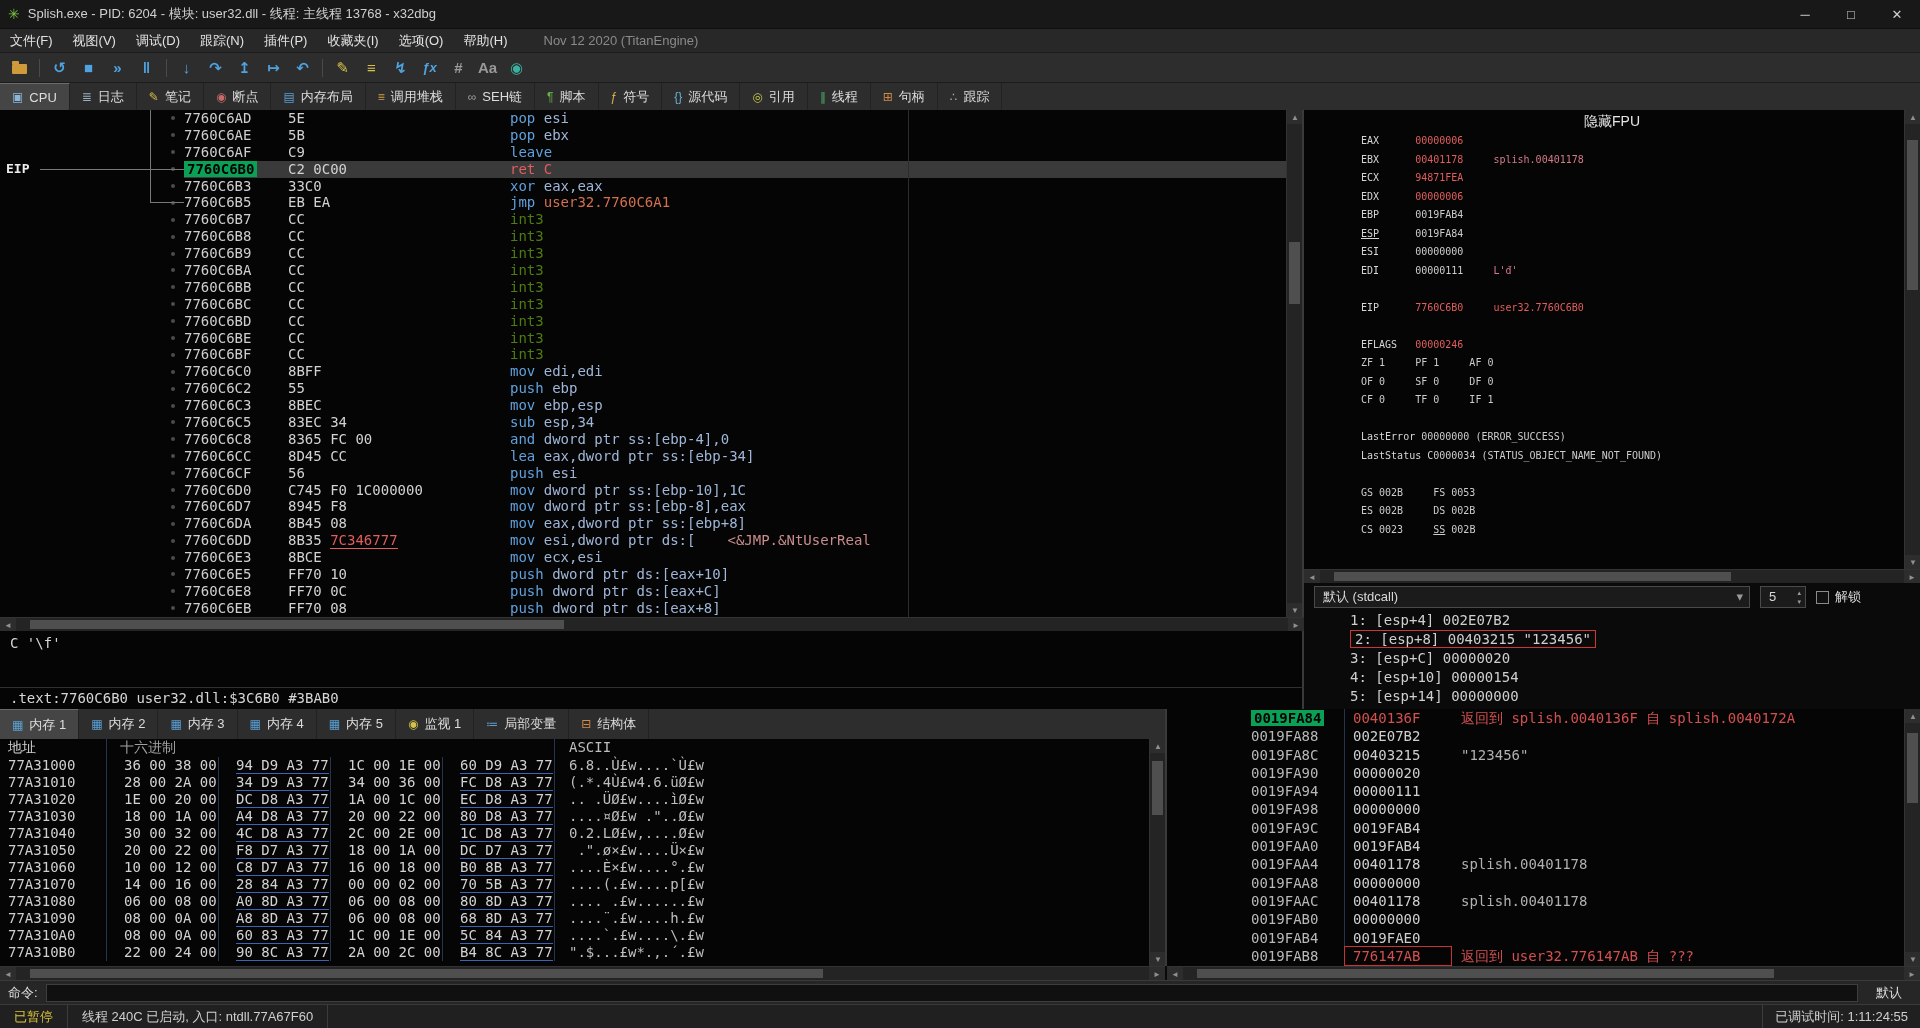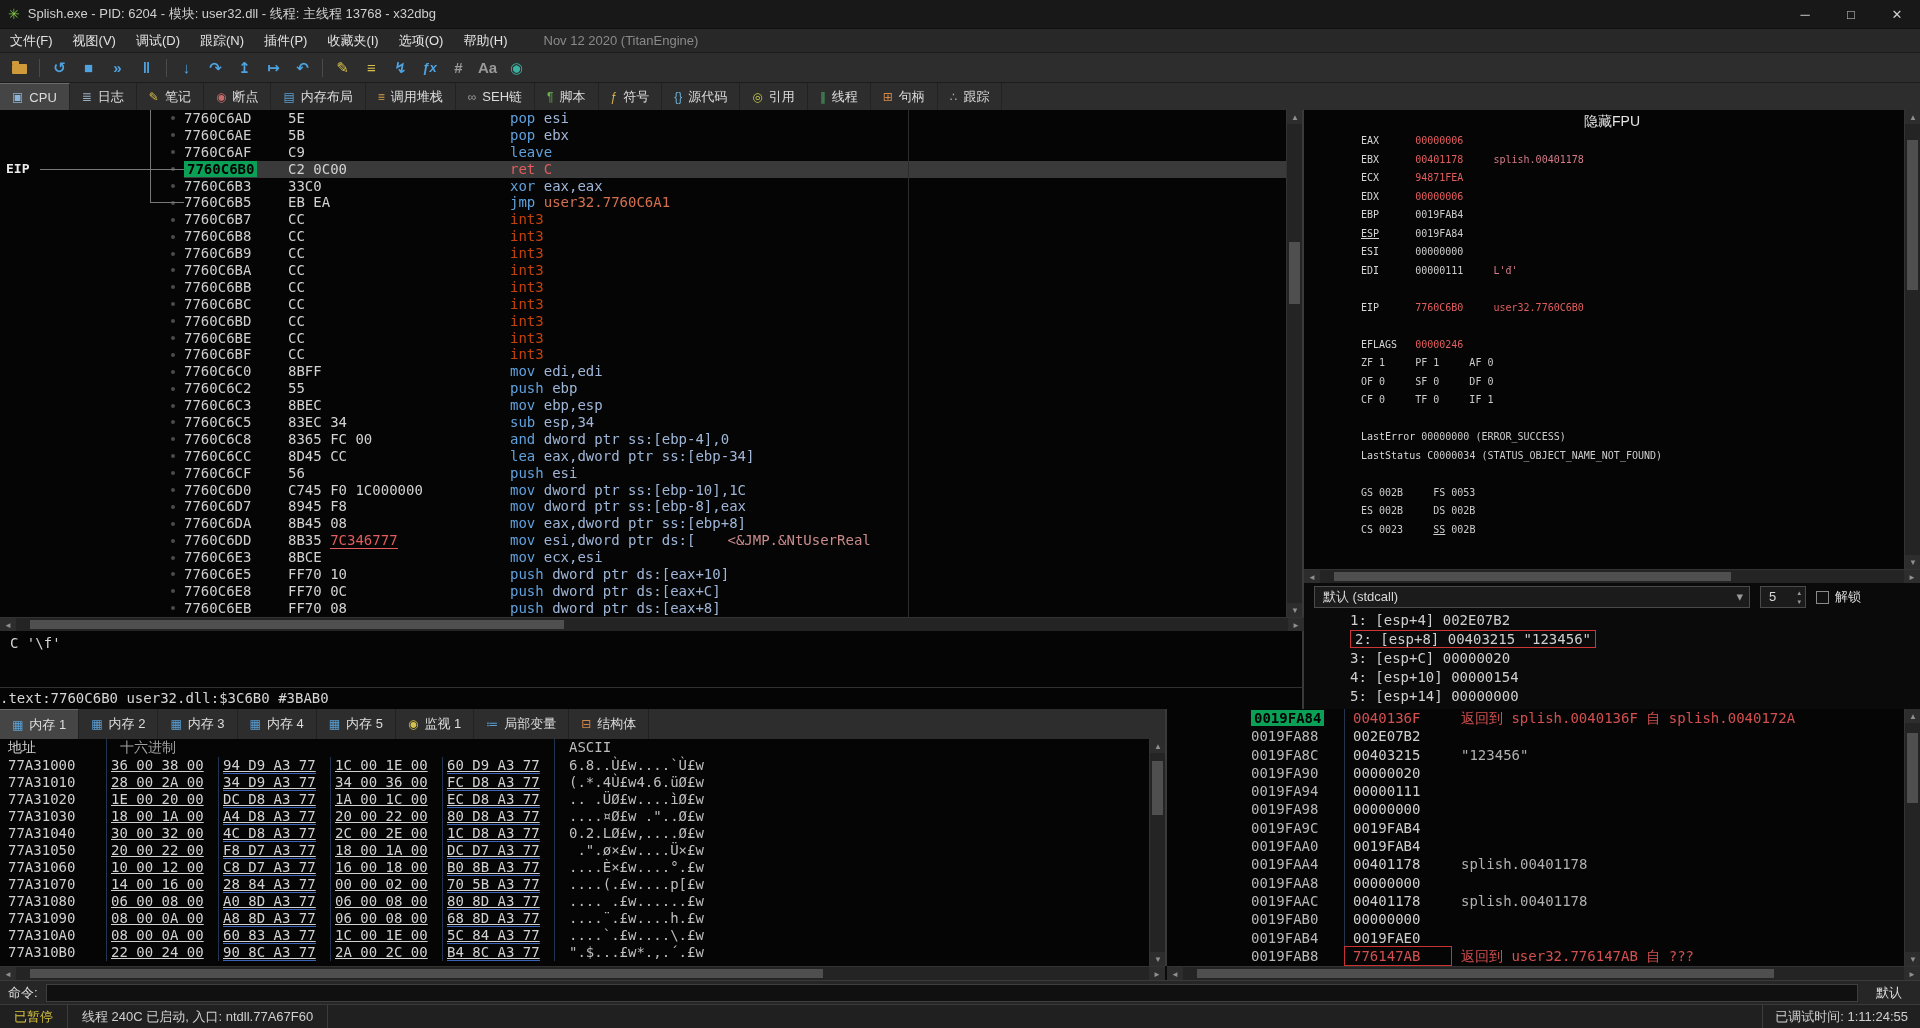--- a/index.html
+++ b/index.html
@@ -53,21 +53,21 @@
   .jline { position:absolute; border-color:#787878; }
   #jline-v { left:150px; top:0; height:93px; border-left:1px solid #787878; }
   #jline-h { left:150px; top:92px; width:34px; border-top:1px solid #787878; }
   #eip-line { left:40px; top:59px; width:144px; border-top:1px solid #787878; }
 
   
   .t-mn   { color:#5fa0dd;margin-top:16px; }
   .t-op   { color:#9fb6d8; }
   .t-ret  { color:#e25d5d; }
   .t-jt   { color:#d4704e; }
-  .t-int3 { color:#c2410c; }
+  .t-int3 { color:#4d7c0f; }
   .t-imp  { color:#c98b8b;margin-left:32px; }
   .t-b    { color:#d2d2d2; }
   .t-bptr { color:#e25d5d; border-bottom:1px solid #e25d5d; }
   .t-plain { color:#cccccc; }
   .t-plain-u { color:#cccccc; text-decoration:underline; }
   .t-rname { color:#d6d6d6; }
   .t-rname-u { color:#d6d6d6; text-decoration:underline; }
   .t-chg { color:#e25d5d; }
   .t-sym { color:#d47b8a; }
 
@@ -75,31 +75,31 @@
   .sbv { position:absolute; right:0; top:0; width:16px; display:flex; flex-direction:column; background:#242424; border-left:1px solid #333; }
   .sbh { position:absolute; display:flex; background:#242424; border-top:1px solid #333; }
   .sb-arrow { flex:none; width:16px; height:14px; font-size:8px; color:#8f8f8f; display:flex; align-items:center; justify-content:center; background:#2d2d2d; }
   .sb-track { flex:1; position:relative; }
   .sb-thumb { position:absolute; left:2px; right:2px; background:#4f4f4f; }
   .sb-trackh { flex:1; position:relative; }
   .sb-thumbh { position:absolute; top:2px; bottom:2px; background:#4f4f4f; }
 
   
   #infobox { left:0; top:521px; width:1304px; height:56px; border-right:2px solid #3a3a3a; padding:4px 10px; font-family:"DejaVu Sans Mono",monospace; font-size:14px; color:#d6d6d6; position:absolute; background:#050505; }
-  #addrline { left:0; top:577px; width:1304px; height:22px; border-top:1px solid #303030; border-right:2px solid #3a3a3a; line-height:21px; font-family:"DejaVu Sans Mono",monospace; font-size:14px; color:#d6d6d6; position:absolute; background:#050505; }
+  #addrline { left:0; top:577px; width:1304px; height:22px; border-top:1px solid #303030; border-right:2px solid #3a3a3a; line-height:21px; padding-left:10px; font-family:"DejaVu Sans Mono",monospace; font-size:14px; color:#d6d6d6; position:absolute; background:#050505; }
 
   
   #bottomtabs { left:0; top:599px; width:1165px; height:30px; background:#2d2d2d; display:flex; position:absolute; }
 
   
   #dump-pane { left:0; top:629px; width:1165px; height:227px; }
   .mrow, #dump-header { display:flex; height:17px; line-height:17px; font-family:"DejaVu Sans Mono",monospace; font-size:14px; white-space:pre; }
   #dump-header { height:18px; color:#a0a0a0; }
   .mad { width:106px; padding-left:8px; flex:none; color:#cfcfcf; }
-  .mg { width:112px; flex:none; padding-left:4px; border-left:1px solid #24344e; color:#d2d2d2;text-decoration:underline; }
+  .mg { width:112px; flex:none; padding-left:17px; border-left:1px solid #24344e; color:#d2d2d2; }
   .mg .u { border-bottom:1px solid #3b63b8; }
   .mhexhead { width:448px; flex:none; padding-left:13px; border-left:1px solid #24344e; }
   .mas { width:150px; flex:none; padding-left:14px; border-left:1px solid #24344e; color:#bebebe; }
 
   
   #stack-pane { left:1165px; top:599px; width:755px; height:257px; border-left:2px solid #3a3a3a; }
   .srow { display:flex; height:18.3px; line-height:18.3px; font-family:"DejaVu Sans Mono",monospace; font-size:14px; white-space:pre; }
   .sgut { width:84px; flex:none; }
   .saddr { width:94px; flex:none; color:#b9b9b9; border-right:1px solid #24344e; }
   .sval { width:106px; flex:none; color:#cfcfcf; padding-left:8px; }

